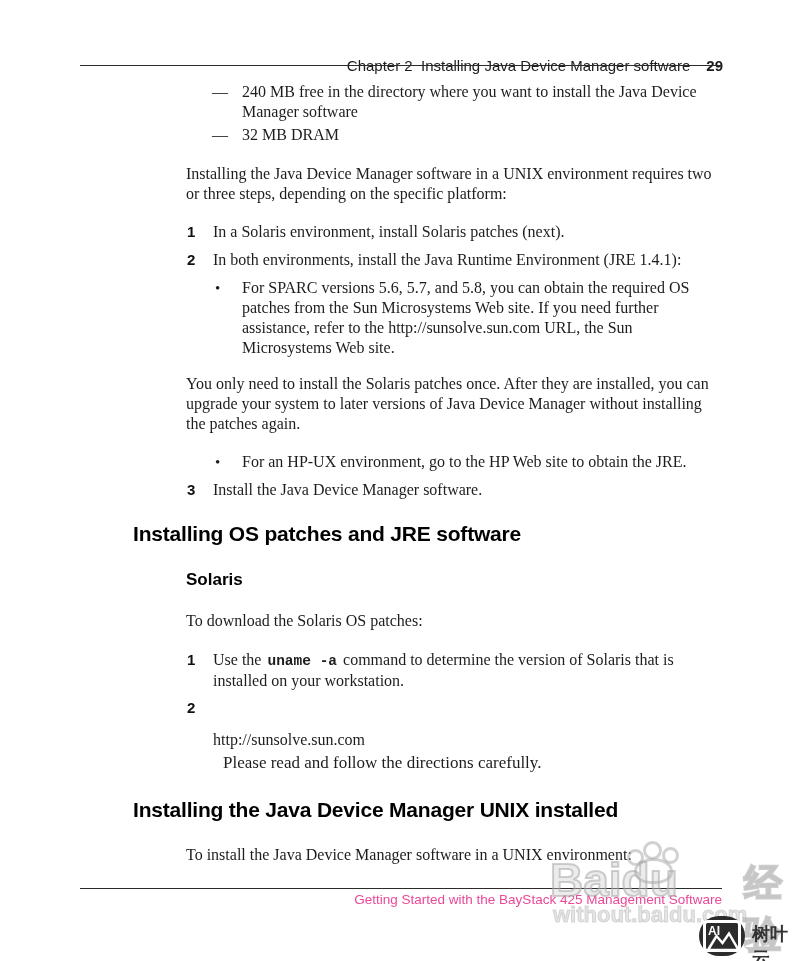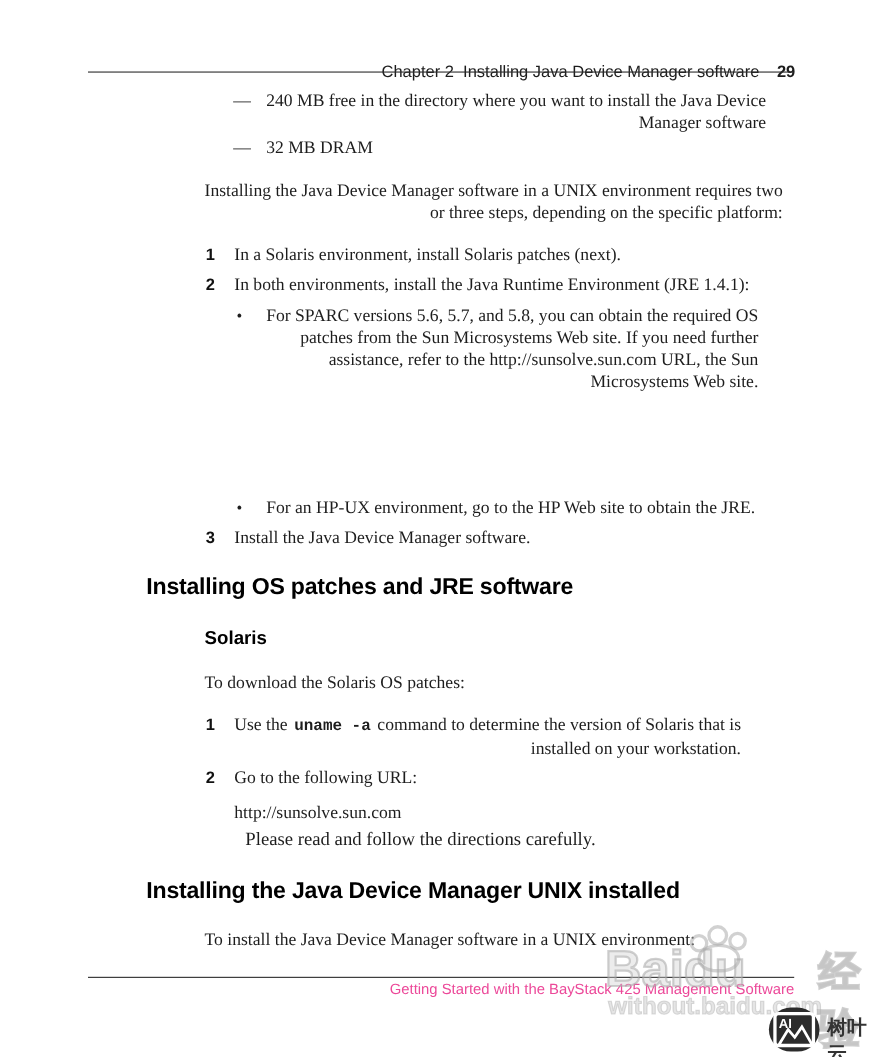--- a/index.html
+++ b/index.html
@@ -1,20 +1,20 @@
 <!DOCTYPE html>
 <html><head>
 <meta charset="utf-8">
 <style>
   html,body{margin:0;padding:0;background:#ffffff;}
   .page{position:relative;width:800px;height:961px;background:#ffffff;overflow:hidden;
         font-family:"Liberation Serif",serif;color:#1d1d1d;}
   .abs{position:absolute;}
   .serif{font-family:"Liberation Serif",serif;font-size:16px;line-height:20px;color:#1d1d1d;}
-  .lines{white-space:pre-line;text-align:right;}
+  .lines{white-space:pre-line;}
 
   
   .header{top:40px;right:77px;font-family:"Liberation Sans",sans-serif;font-size:15px;
           color:#1c1c1c;white-space:pre;}
   .pagenum{font-weight:bold;margin-left:16px;}
   .rule{left:80px;width:642px;height:1px;background:#2b2b2b;}
   .header-rule{top:65px;}
   .footer-rule{top:888px;}
   .footer-text{top:892px;right:78px;font-family:"Liberation Sans",sans-serif;
                font-size:13.5px;color:#ec4899;}
@@ -82,20 +82,23 @@
   </div>
 
   <div class="abs row bullet-row serif" style="top:278px">
     <span class="bullet-glyph">•</span>
     <div class="lines">For SPARC versions 5.6, 5.7, and 5.8, you can obtain the required OS
 patches from the Sun Microsystems Web site. If you need further
 assistance, refer to the http://sunsolve.sun.com URL, the Sun
 Microsystems Web site.</div>
   </div>
 
+  <div class="abs para serif lines" style="top:374px">You only need to install the Solaris patches once. After they are installed, you can
+upgrade your system to later versions of Java Device Manager without installing
+the patches again.</div>
 
   <div class="abs row bullet-row serif" style="top:452px">
     <span class="bullet-glyph">•</span>
     <div class="lines">For an HP-UX environment, go to the HP Web site to obtain the JRE.</div>
   </div>
 
   <div class="abs row step-row serif" style="top:480px">
     <span class="step-num">3</span>
     <div class="lines">Install the Java Device Manager software.</div>
   </div>
@@ -107,21 +110,20 @@
   <div class="abs para serif" style="top:611px">To download the Solaris OS patches:</div>
 
   <div class="abs row step-row serif" style="top:650px">
     <span class="step-num">1</span>
     <div class="lines"><span>Use the</span><span class="mono">uname -a</span><span>command to determine the version of Solaris that is
 installed on your workstation.</span></div>
   </div>
 
   <div class="abs row step-row serif" style="top:698px">
     <span class="step-num">2</span>
-    <div class="lines">Go to the following URL:</div>
   </div>
 
   <div class="abs serif" style="top:730px;left:213px">http://sunsolve.sun.com</div>
 
   <div class="abs serif bigserif" style="top:752px;left:213px">Please read and follow the directions carefully.</div>
 
   <div class="abs h1" style="top:798px">Installing the Java Device Manager UNIX installed</div>
 
   <div class="abs para serif" style="top:845px">To install the Java Device Manager software in a UNIX environment:</div>
 

